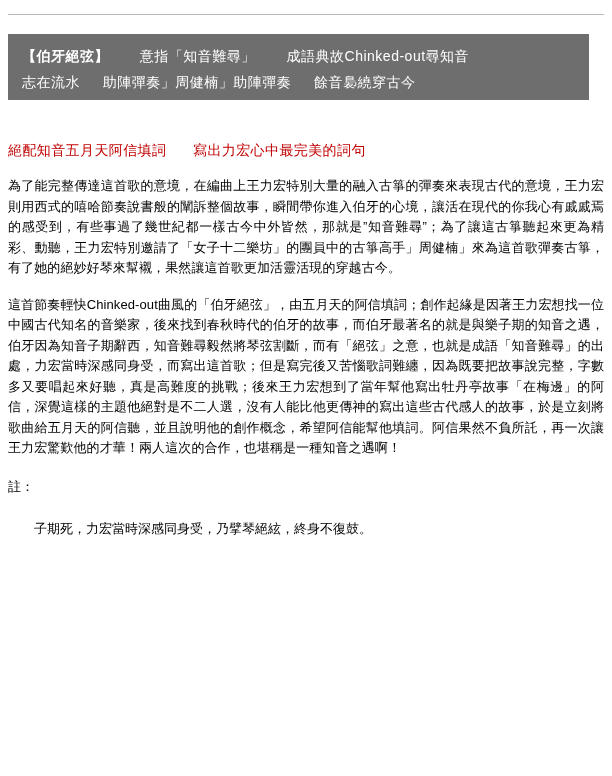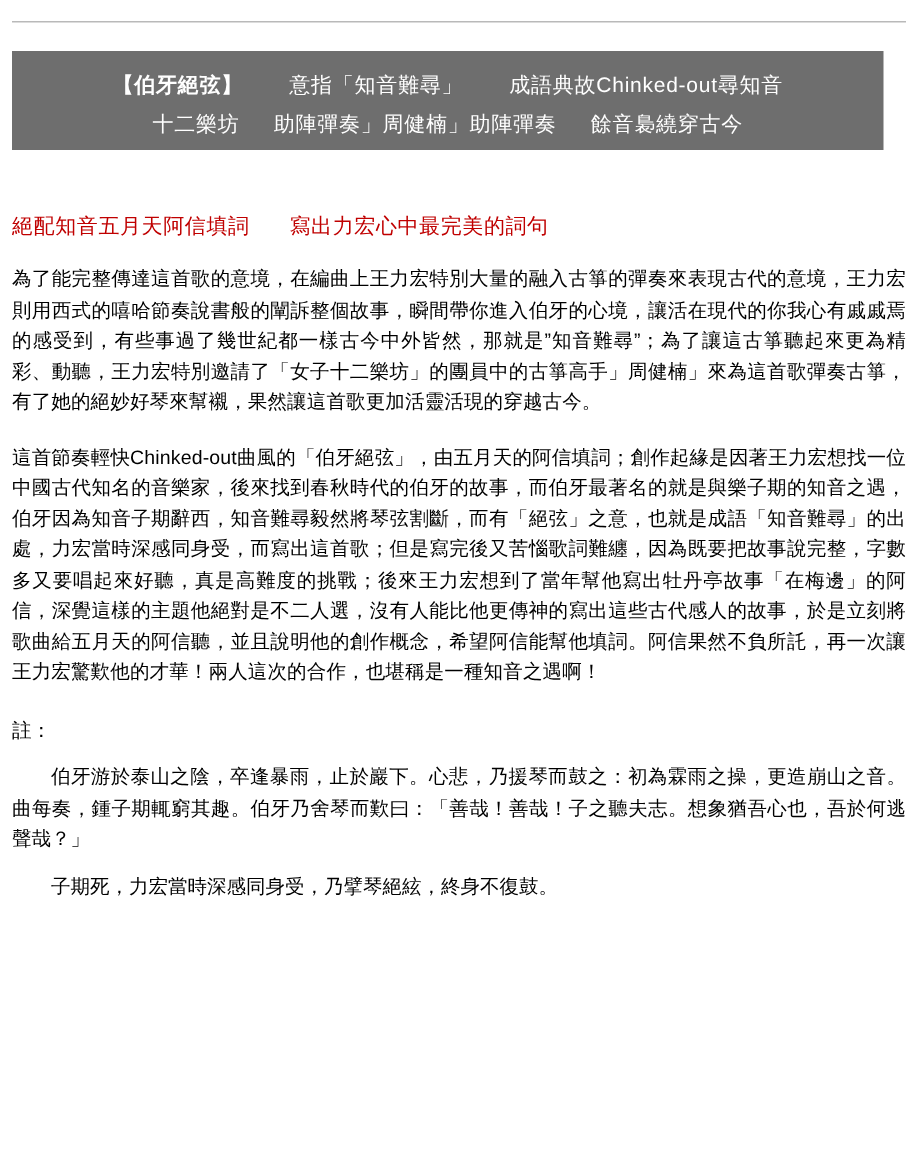--- a/index.html
+++ b/index.html
@@ -38,21 +38,20 @@
     box-sizing: border-box;
     padding: 9px 14px 0 14px;
     color: #ffffff;
   }
   .banner-line {
     font-size: 14px;
     line-height: 26px;
     letter-spacing: 0.5px;
     white-space: nowrap;
     font-weight: bold;
-    text-align: center;
   }
   .banner-line .plain {
     font-weight: normal;
   }
   .banner-line .gap-sm {
     display: inline-block;
     width: 14px;
   }
   .banner-line .gap-md {
     display: inline-block;
@@ -119,40 +118,39 @@
 
   <div class="banner">
     <div class="banner-line">
       <span>【伯牙絕弦】</span>
       <span class="gap-md"></span>
       <span class="plain">意指「知音難尋」</span>
       <span class="gap-md"></span>
       <span class="plain">成語典故Chinked-out尋知音</span>
     </div>
     <div class="banner-line">
-      <span class="plain">十二樂坊</span>
+      <span class="plain">志在流水</span>
       <span class="gap-sm"></span>
       <span class="plain">助陣彈奏」周健楠」助陣彈奏</span>
       <span class="gap-sm"></span>
       <span class="plain">餘音裊繞穿古今</span>
     </div>
   </div>
 
   <div class="headline">
     <span>絕配知音五月天阿信填詞</span>
     <span class="gap"></span>
     <span>寫出力宏心中最完美的詞句</span>
   </div>
 
   <div class="body">
     <p class="para">為了能完整傳達這首歌的意境，在編曲上王力宏特別大量的融入古箏的彈奏來表現古代的意境，王力宏則用西式的嘻哈節奏說書般的闡訴整個故事，瞬間帶你進入伯牙的心境，讓活在現代的你我心有戚戚焉的感受到，有些事過了幾世紀都一樣古今中外皆然，那就是”知音難尋”；為了讓這古箏聽起來更為精彩、動聽，王力宏特別邀請了「女子十二樂坊」的團員中的古箏高手」周健楠」來為這首歌彈奏古箏，有了她的絕妙好琴來幫襯，果然讓這首歌更加活靈活現的穿越古今。</p>
     <p class="para">這首節奏輕快Chinked-out曲風的「伯牙絕弦」，由五月天的阿信填詞；創作起緣是因著王力宏想找一位中國古代知名的音樂家，後來找到春秋時代的伯牙的故事，而伯牙最著名的就是與樂子期的知音之遇，伯牙因為知音子期辭西，知音難尋毅然將琴弦割斷，而有「絕弦」之意，也就是成語「知音難尋」的出處，力宏當時深感同身受，而寫出這首歌；但是寫完後又苦惱歌詞難纏，因為既要把故事說完整，字數多又要唱起來好聽，真是高難度的挑戰；後來王力宏想到了當年幫他寫出牡丹亭故事「在梅邊」的阿信，深覺這樣的主題他絕對是不二人選，沒有人能比他更傳神的寫出這些古代感人的故事，於是立刻將歌曲給五月天的阿信聽，並且說明他的創作概念，希望阿信能幫他填詞。阿信果然不負所託，再一次讓王力宏驚歎他的才華！兩人這次的合作，也堪稱是一種知音之遇啊！</p>
 
     <div class="note-block">
       <p class="note-head">註：</p>
       <div class="note-gap"></div>
-      <p class="note-line indent">伯牙游於泰山之陰，卒逢暴雨，止於巖下。心悲，乃援琴而鼓之：初為霖雨之操，更造崩山之音。曲每奏，鍾子期輒窮其趣。伯牙乃舍琴而歎曰：「善哉！善哉！子之聽夫志。想象猶吾心也，吾於何逃聲哉？」</p>
       <div class="note-gap"></div>
       <p class="note-line indent">子期死，力宏當時深感同身受，乃擘琴絕絃，終身不復鼓。</p>
     </div>
   </div>
 
 </div>
 
 </body></html>

